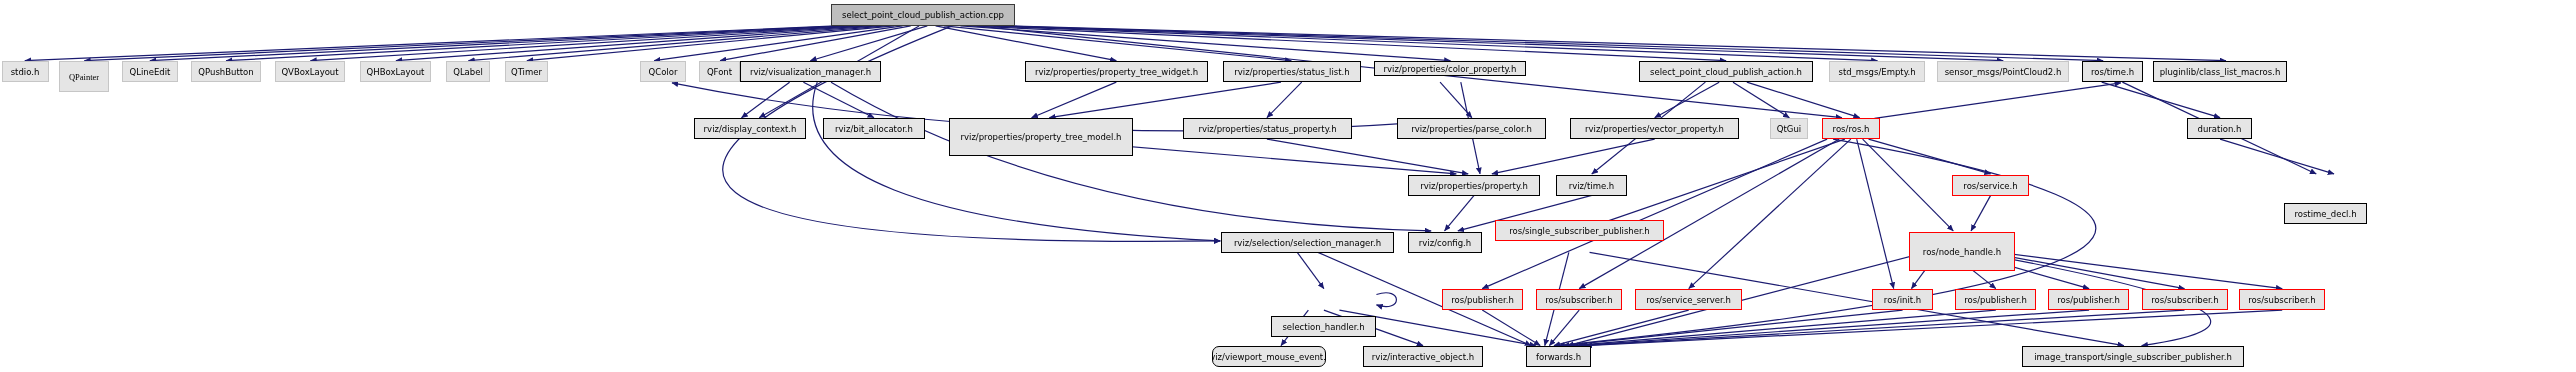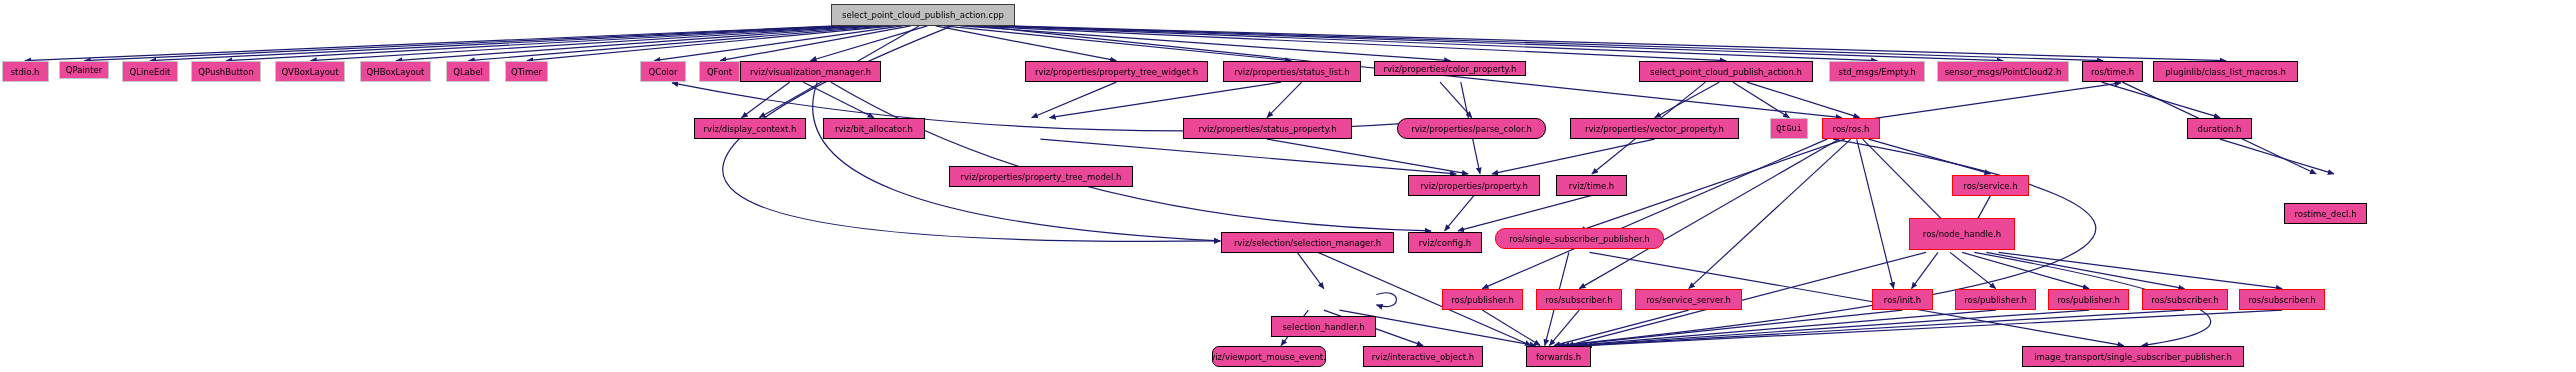--- a/index.html
+++ b/index.html
@@ -1,20 +1,20 @@
 <!DOCTYPE html>
 <html style="font-size:12px"><head>
 <meta charset="utf-8">
 <style>
   html,body{margin:0;padding:0;background:#ffffff;}
   #graph{position:relative;width:2576px;height:373px;background:#ffffff;overflow:hidden;
          font-family:"DejaVu Sans","Liberation Sans",sans-serif;}
   #edges{position:absolute;left:0;top:0;z-index:1;}
   .node{position:absolute;z-index:2;display:flex;align-items:center;justify-content:center;
-        box-sizing:border-box;background:#ec4899;border:0.7px solid #000000;color:#000000;
+        box-sizing:border-box;background:#e5e5e5;border:0.7px solid #000000;color:#000000;
         font-size:8.5px;white-space:nowrap;overflow:hidden;}
   .node.root{background:#bebebe;border:1.5px solid #3a3a3a;}
   .node.external{border:1.5px solid #c6c6c6;}
   .node.truncated{border:1.5px solid #ff0000;}
   .node.normal{border:0.7px solid #000000;}
 </style>
 </head>
 <body>
 
 <div id="graph">
@@ -99,55 +99,55 @@
         <path d="M 2823 419 L 2130.6666666666665 467" fill="none" stroke="#1b1b70" stroke-width="1.6" marker-end="url(#arrow)"></path>
         <path d="M 2952 419 L 2136.8333333333335 467" fill="none" stroke="#1b1b70" stroke-width="1.6" marker-end="url(#arrow)"></path>
         <path d="M 3084 419 L 2143 467" fill="none" stroke="#1b1b70" stroke-width="1.6" marker-end="url(#arrow)"></path>
         <path d="M 2840 111 L 3000 159" fill="none" stroke="#1b1b70" stroke-width="1.6" marker-end="url(#arrow)"></path>
         <path d="M 2868 111 L 3130 235" fill="none" stroke="#1b1b70" stroke-width="1.6" marker-end="url(#arrow)"></path>
         <path d="M 3000 188 L 3154 235" fill="none" stroke="#1b1b70" stroke-width="1.6" marker-end="url(#arrow)"></path>
       </g>
   </svg>
 <div class="node root" style="left: 831px; top: 3.7px; width: 184px; height: 22px;">select_point_cloud_publish_action.cpp</div>
     <div class="node external" style="left: 1.5px; top: 61px; width: 47px; height: 21px;">stdio.h</div>
-    <div class="node external" style="left: 59px; top: 61px; width: 50px; height: 18px;">QPainter</div>
+    <div class="node external" style="left: 59px; top: 61px; width: 50px; height: 31px; font-family: Liberation Serif, serif;">QPainter</div>
     <div class="node external" style="left: 122px; top: 61px; width: 56px; height: 21px;">QLineEdit</div>
     <div class="node external" style="left: 191px; top: 61px; width: 70px; height: 21px;">QPushButton</div>
     <div class="node external" style="left: 275px; top: 61px; width: 70px; height: 21px;">QVBoxLayout</div>
     <div class="node external" style="left: 360px; top: 61px; width: 71px; height: 21px;">QHBoxLayout</div>
     <div class="node external" style="left: 446px; top: 61px; width: 44px; height: 21px;">QLabel</div>
     <div class="node external" style="left: 505px; top: 61px; width: 43px; height: 21px;">QTimer</div>
     <div class="node external" style="left: 640px; top: 61px; width: 46px; height: 21px;">QColor</div>
     <div class="node external" style="left: 699px; top: 61px; width: 41px; height: 21px; text-align: center;">QFont</div>
     <div class="node normal" style="left: 740px; top: 61px; width: 141px; height: 21px;">rviz/visualization_manager.h</div>
     <div class="node normal" style="left: 1025px; top: 61px; width: 183px; height: 21px;">rviz/properties/property_tree_widget.h</div>
     <div class="node normal" style="left: 1223px; top: 61px; width: 138px; height: 21px;">rviz/properties/status_list.h</div>
     <div class="node normal" style="left: 1374px; top: 61px; width: 152px; height: 15px;">rviz/properties/color_property.h</div>
     <div class="node normal" style="left: 1639px; top: 61px; width: 174px; height: 21px;">select_point_cloud_publish_action.h</div>
     <div class="node external" style="left: 1829px; top: 61px; width: 96px; height: 21px;">std_msgs/Empty.h</div>
     <div class="node external" style="left: 1937px; top: 61px; width: 132px; height: 21px;">sensor_msgs/PointCloud2.h</div>
     <div class="node normal" style="left: 2082px; top: 61px; width: 61px; height: 21px;">ros/time.h</div>
-    <div class="node normal" style="left: 2153px; top: 61px; width: 145px; height: 21px;">pluginlib/class_list_macros.h</div>
+    <div class="node normal" style="left: 2153px; top: 61px; width: 134px; height: 21px;">pluginlib/class_list_macros.h</div>
     <div class="node normal" style="left: 694px; top: 118px; width: 112px; height: 21px;">rviz/display_context.h</div>
     <div class="node normal" style="left: 823px; top: 118px; width: 102px; height: 21px;">rviz/bit_allocator.h</div>
-    <div class="node normal" style="left: 949px; top: 118px; width: 184px; height: 21px; margin-top: 48px;">rviz/properties/property_tree_model.h</div>
+    <div class="node normal" style="left: 949px; top: 118px; width: 184px; height: 38px;">rviz/properties/property_tree_model.h</div>
     <div class="node normal" style="left: 1183px; top: 118px; width: 169px; height: 21px;">rviz/properties/status_property.h</div>
-    <div class="node normal" style="left: 1397px; top: 118px; width: 149px; height: 21px; border-radius: 10px;">rviz/properties/parse_color.h</div>
+    <div class="node normal" style="left: 1397px; top: 118px; width: 149px; height: 21px;">rviz/properties/parse_color.h</div>
     <div class="node normal" style="left: 1570px; top: 118px; width: 169px; height: 21px;">rviz/properties/vector_property.h</div>
-    <div class="node external" style="left: 1770px; top: 118px; width: 38px; height: 21px; font-family: Liberation Mono, monospace;">QtGui</div>
+    <div class="node external" style="left: 1770px; top: 118px; width: 38px; height: 21px;">QtGui</div>
     <div class="node truncated" style="left: 1822px; top: 118px; width: 58px; height: 21px;">ros/ros.h</div>
     <div class="node normal" style="left: 2187px; top: 118px; width: 65px; height: 21px;">duration.h</div>
     <div class="node normal" style="left: 1408px; top: 175px; width: 132px; height: 21px;">rviz/properties/property.h</div>
     <div class="node normal" style="left: 1556px; top: 175px; width: 71px; height: 21px;">rviz/time.h</div>
     <div class="node truncated" style="left: 1952px; top: 175px; width: 77px; height: 21px;">ros/service.h</div>
     <div class="node normal" style="left: 2284px; top: 175px; width: 83px; height: 21px; margin-top: 28px;">rostime_decl.h</div>
     <div class="node normal" style="left: 1221px; top: 232px; width: 173px; height: 21px;">rviz/selection/selection_manager.h</div>
     <div class="node normal" style="left: 1408px; top: 232px; width: 74px; height: 21px;">rviz/config.h</div>
-    <div class="node truncated" style="left: 1495px; top: 228px; width: 169px; height: 21px; border-radius: 10px;">ros/single_subscriber_publisher.h</div>
-    <div class="node truncated" style="left: 1909px; top: 218px; width: 106px; height: 32px;">ros/node_handle.h</div>
+    <div class="node truncated" style="left: 1495px; top: 220px; width: 169px; height: 21px;">ros/single_subscriber_publisher.h</div>
+    <div class="node truncated" style="left: 1909px; top: 232px; width: 106px; height: 39px;">ros/node_handle.h</div>
     <div class="node normal" style="left: 1271px; top: 289px; width: 105px; height: 21px; margin-top: 27px;">selection_handler.h</div>
     <div class="node truncated" style="left: 1442px; top: 289px; width: 81px; height: 21px;">ros/publisher.h</div>
     <div class="node truncated" style="left: 1536px; top: 289px; width: 86px; height: 21px;">ros/subscriber.h</div>
     <div class="node truncated" style="left: 1635px; top: 289px; width: 107px; height: 21px;">ros/service_server.h</div>
     <div class="node truncated" style="left: 1872px; top: 289px; width: 61px; height: 21px;">ros/init.h</div>
     <div class="node truncated" style="left: 1955px; top: 289px; width: 81px; height: 21px;">ros/publisher.h</div>
     <div class="node truncated" style="left: 2048px; top: 289px; width: 81px; height: 21px;">ros/publisher.h</div>
     <div class="node truncated" style="left: 2142px; top: 289px; width: 86px; height: 21px;">ros/subscriber.h</div>
     <div class="node truncated" style="left: 2239px; top: 289px; width: 86px; height: 21px;">ros/subscriber.h</div>
     <div class="node normal" style="left: 1212px; top: 346px; width: 114px; height: 21px; border-radius: 7px;">rviz/viewport_mouse_event.h</div>

